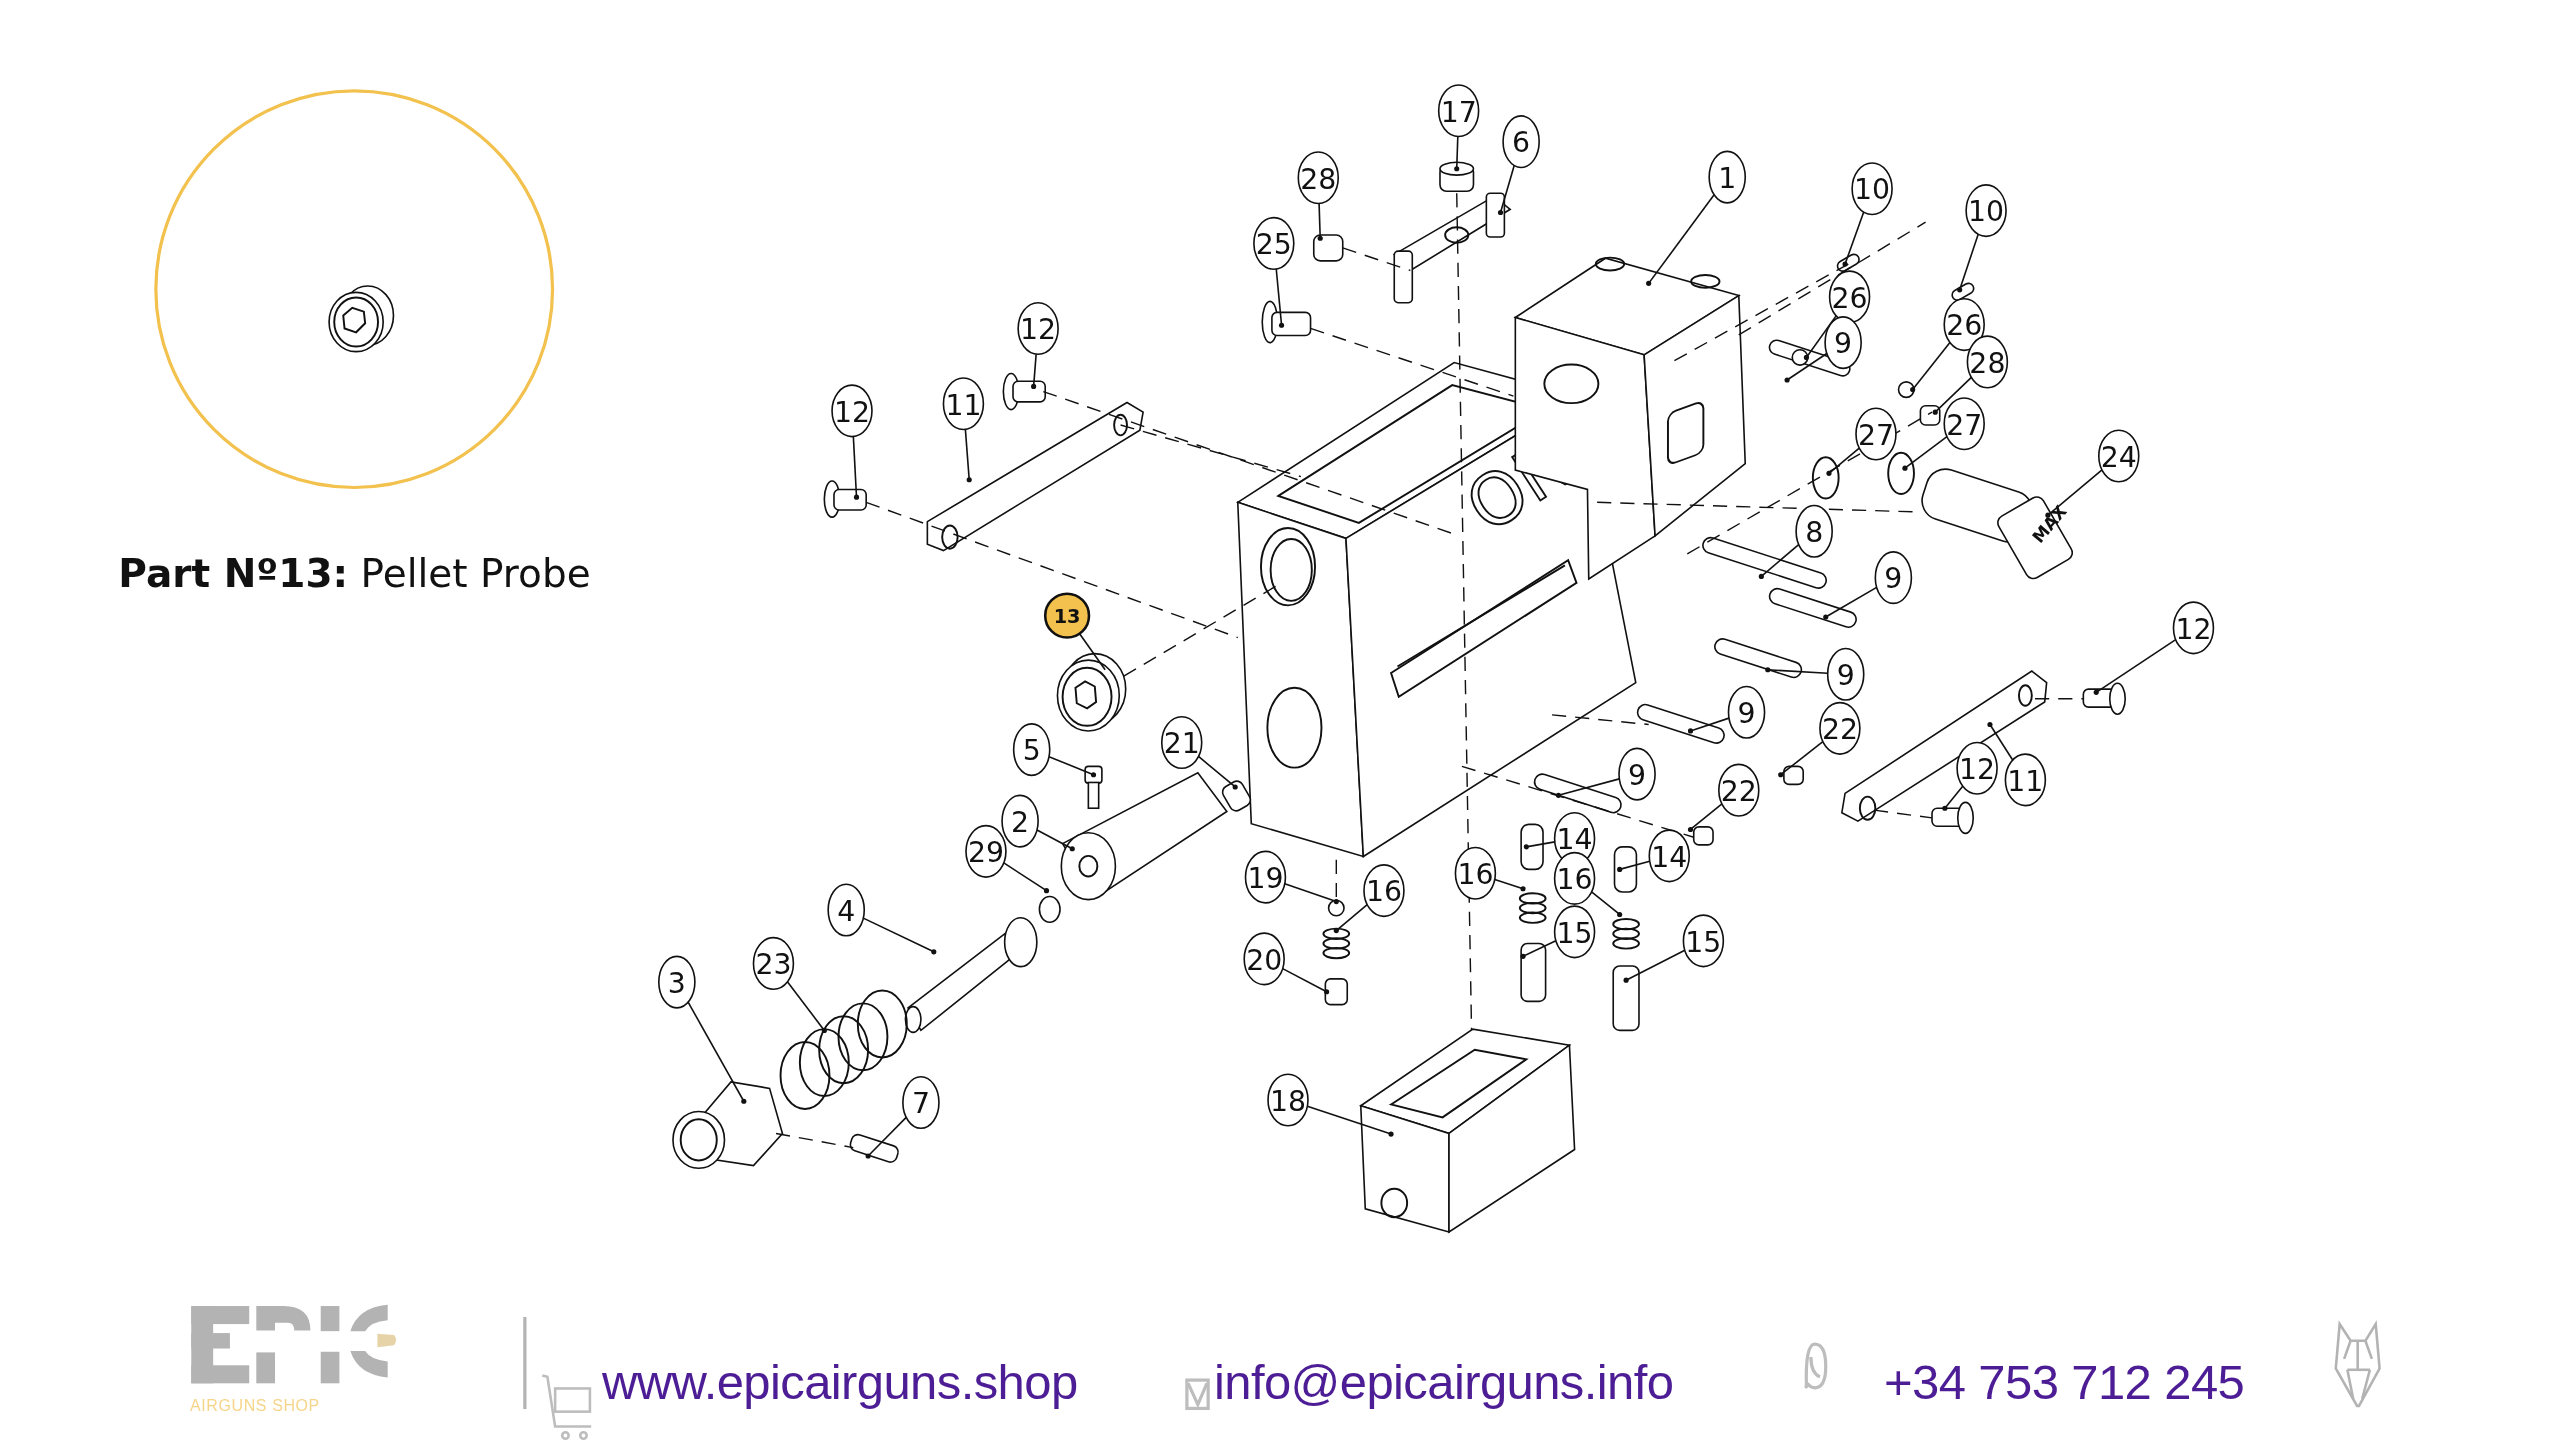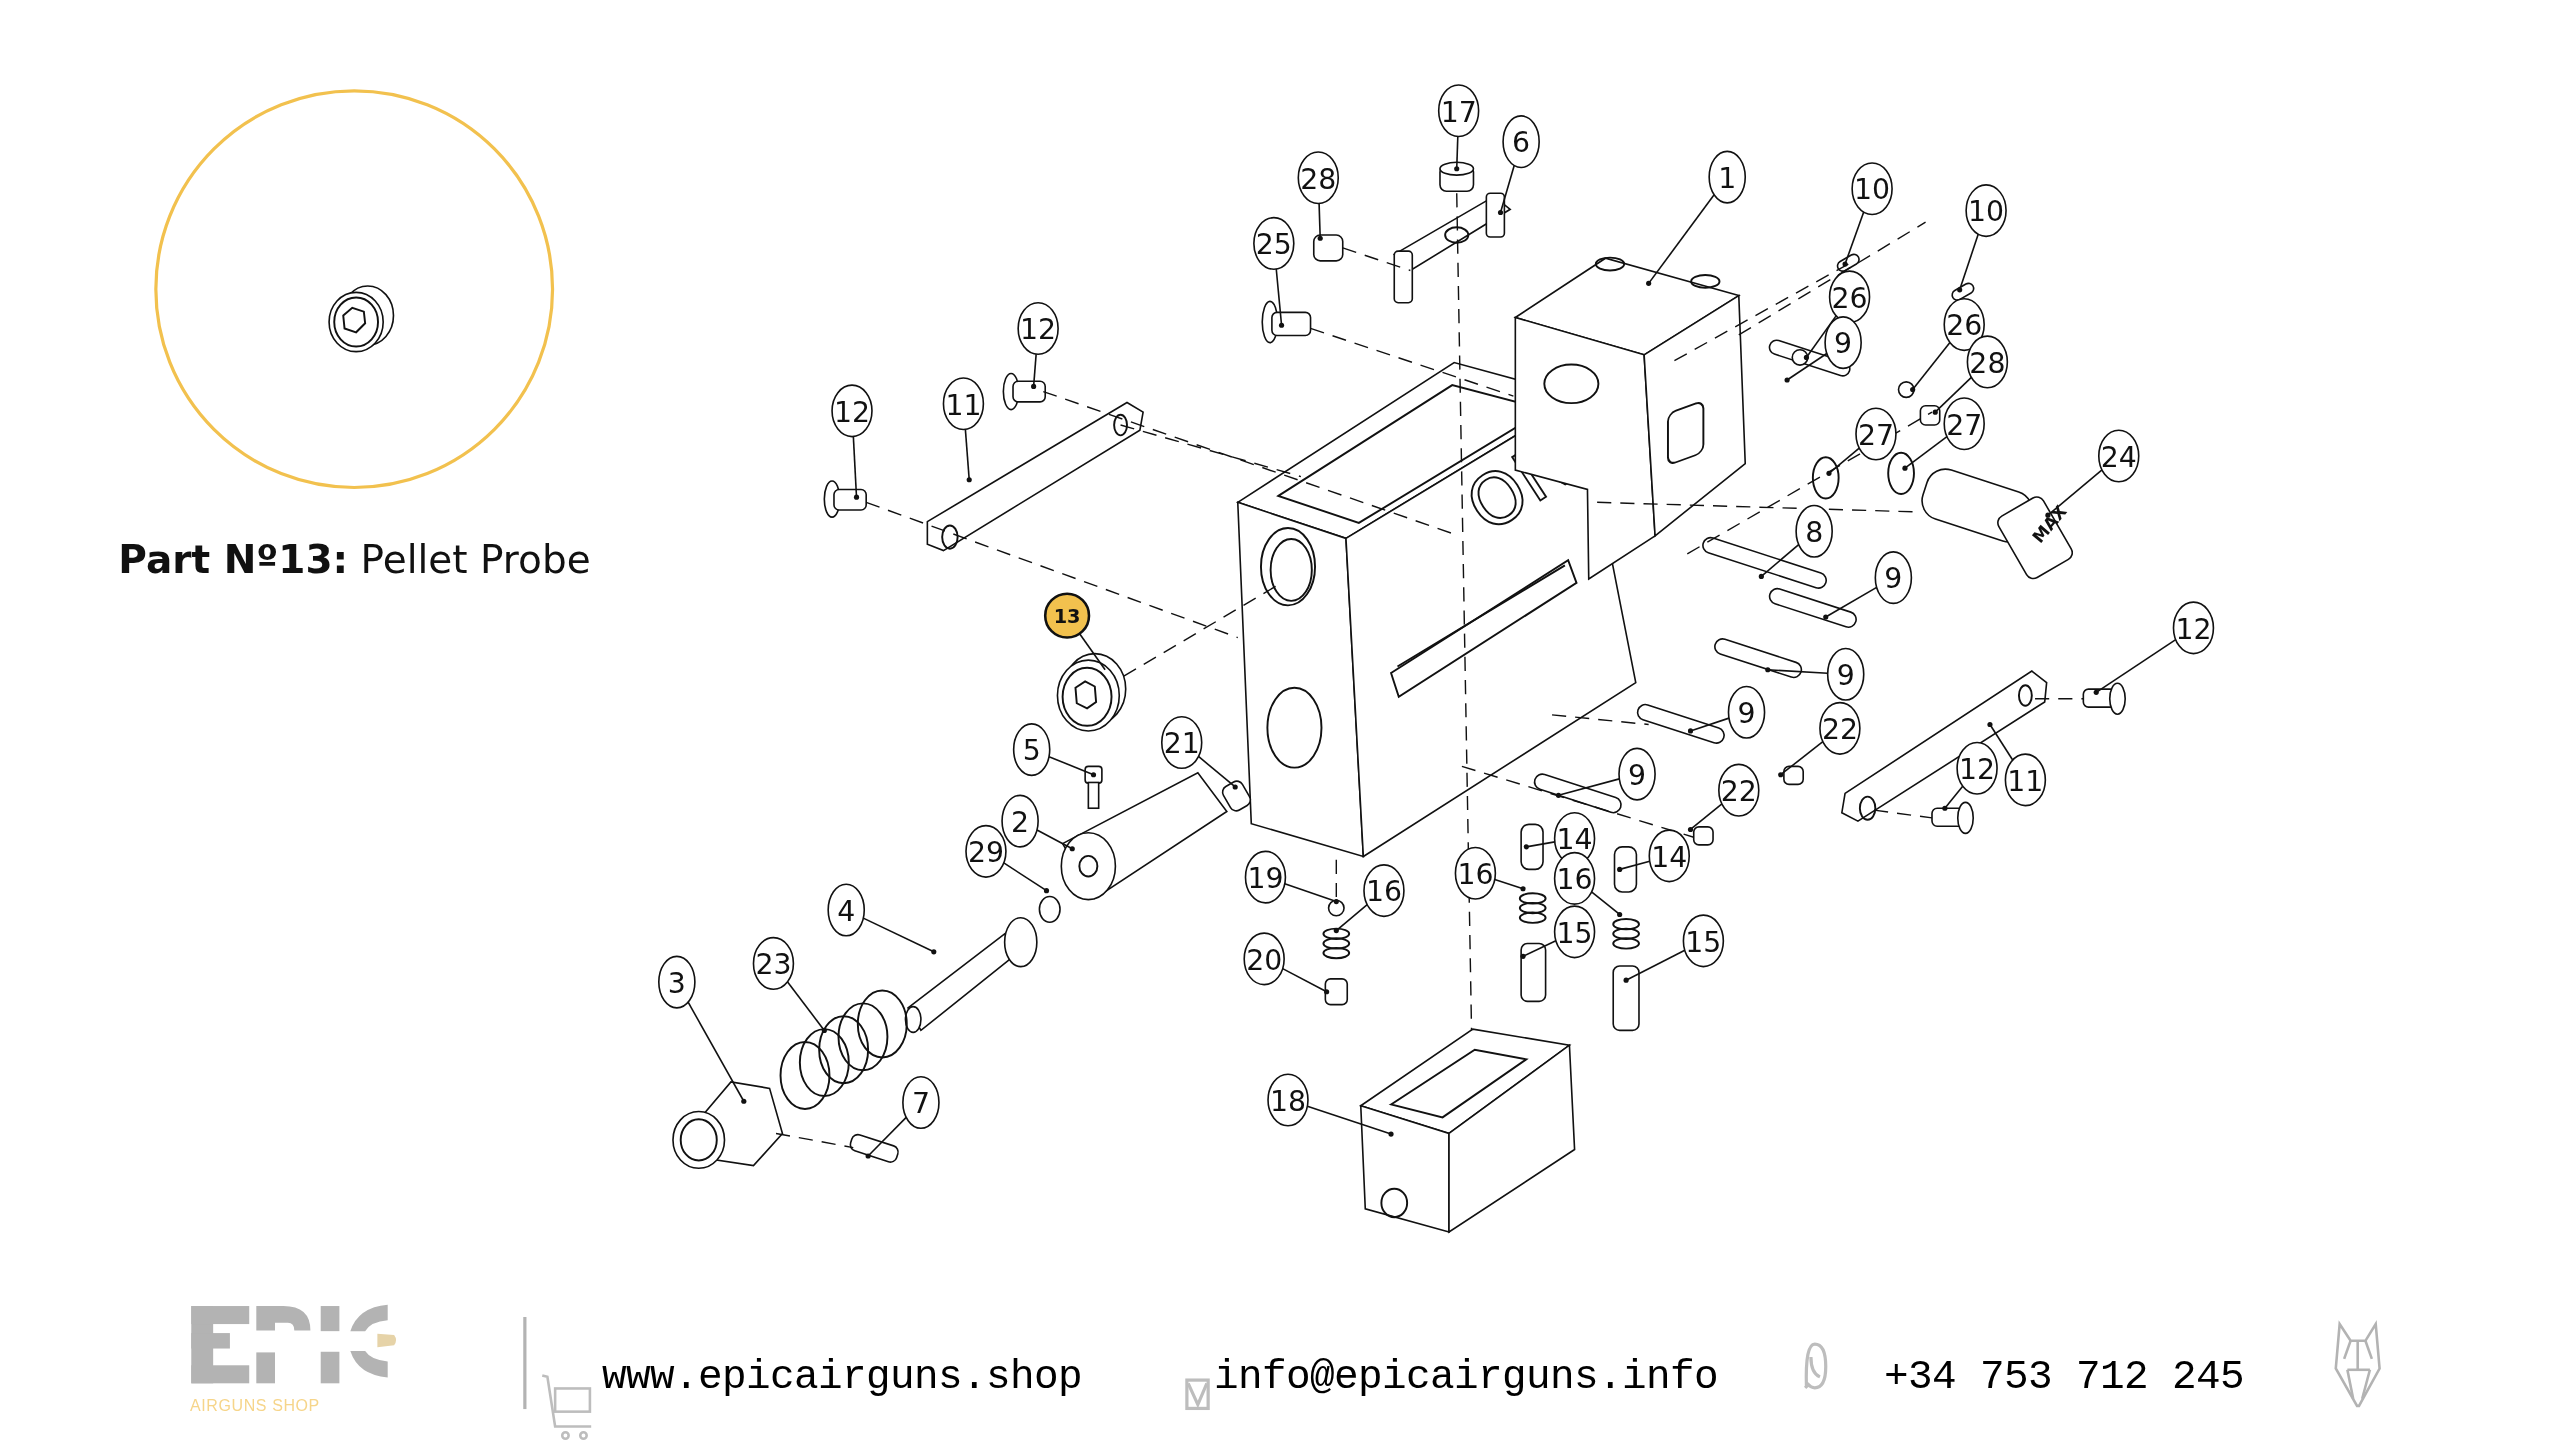--- a/index.html
+++ b/index.html
@@ -1,23 +1,23 @@
 <!DOCTYPE html>
 <html style="font-size:10.3px"><head>
 <meta charset="utf-8">
 <style>
   html, body { margin: 0; padding: 0; background: #ffffff; }
   body { width: 2576px; height: 1449px; position: relative; overflow: hidden;
          font-family: "Liberation Sans", "DejaVu Sans", sans-serif; }
   #stage { position: absolute; left: 0; top: 0; width: 2576px; height: 1449px; }
-  .part-caption { position: absolute; left: 97px; top: 533px; width: 515px; text-align: center;
+  .part-caption { position: absolute; left: 97px; top: 547px; width: 515px; text-align: center;
                   color: #111; font-family: "DejaVu Sans", sans-serif; font-size: 39px; line-height: 54px; }
   .part-caption .bold { font-weight: bold; }
-  .footer-text { position: absolute; top: 1354px; font-size: 41px; color: #000000;
-                 font-family: Liberation Mono, monospace; white-space: nowrap; letter-spacing: -0.6px; }
+  .footer-text { position: absolute; top: 1354px; font-size: 49px; color: #4c1d95;
+                 font-family: Liberation Sans, sans-serif; white-space: nowrap; letter-spacing: -0.6px; }
   .logo-sub { position: absolute; left: 190px; top: 1397px; font-size: 16px; color: #f6d58a;
               font-family: "Liberation Sans", sans-serif; letter-spacing: 0.6px; }
   svg text.callout-num { font-family: "DejaVu Sans", sans-serif; font-size: 44px; fill: #111; text-anchor: middle; dominant-baseline: central; }
   svg text.badge-num { font-family: "DejaVu Sans", sans-serif; font-size: 30px; font-weight: bold; fill: #111; text-anchor: middle; dominant-baseline: central; }
   .ln { stroke: #111; stroke-width: 3; fill: none; }
   .ln2 { stroke: #111; stroke-width: 2.5; fill: #fff; }
   .dash { stroke: #111; stroke-width: 2.2; fill: none; stroke-dasharray: 22 14; }
 </style>
 </head>
 <body>

